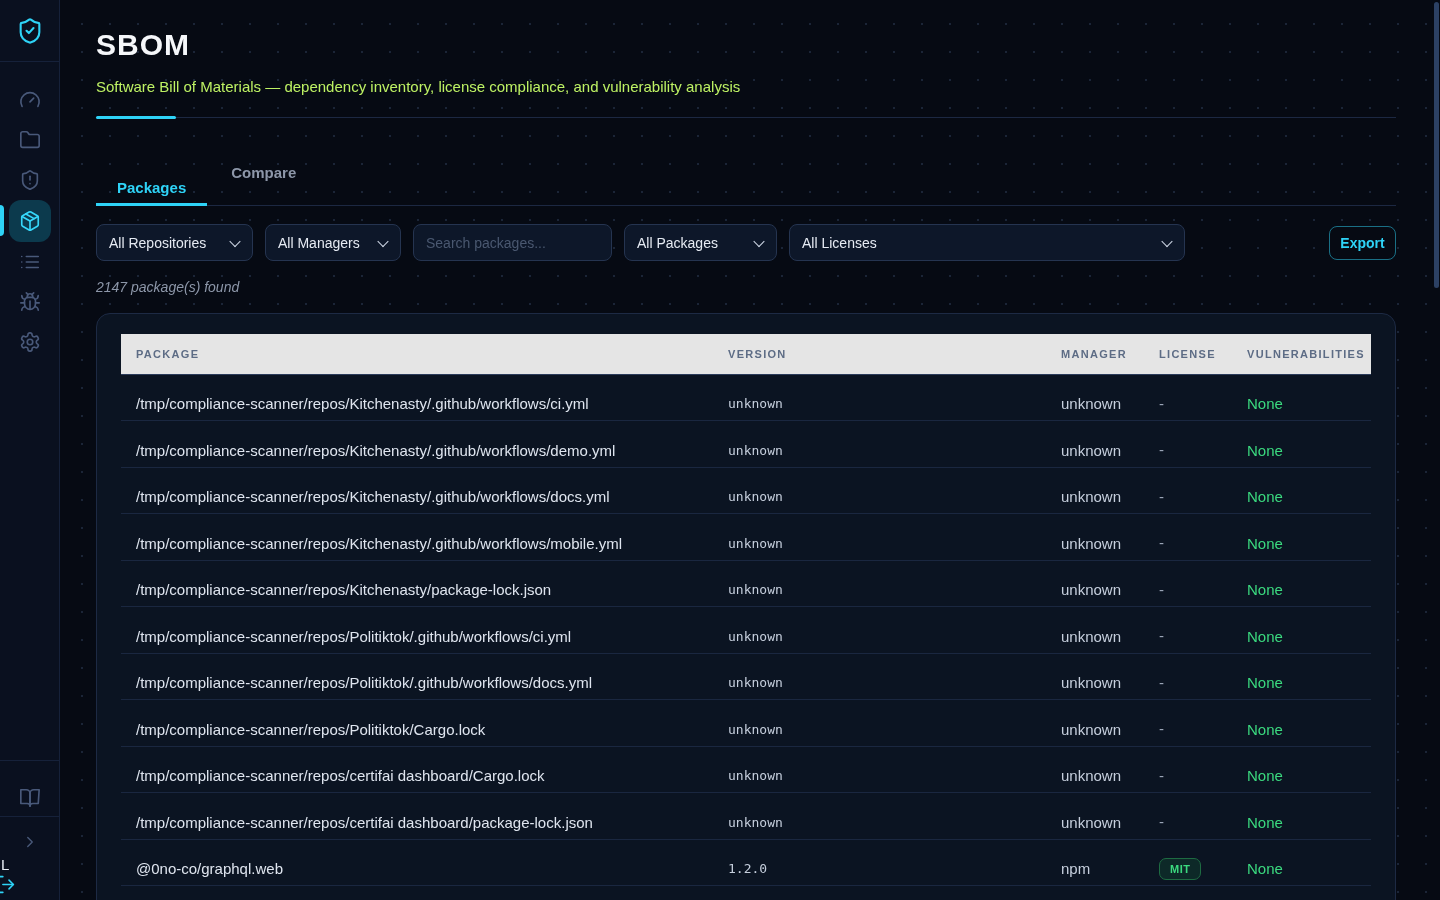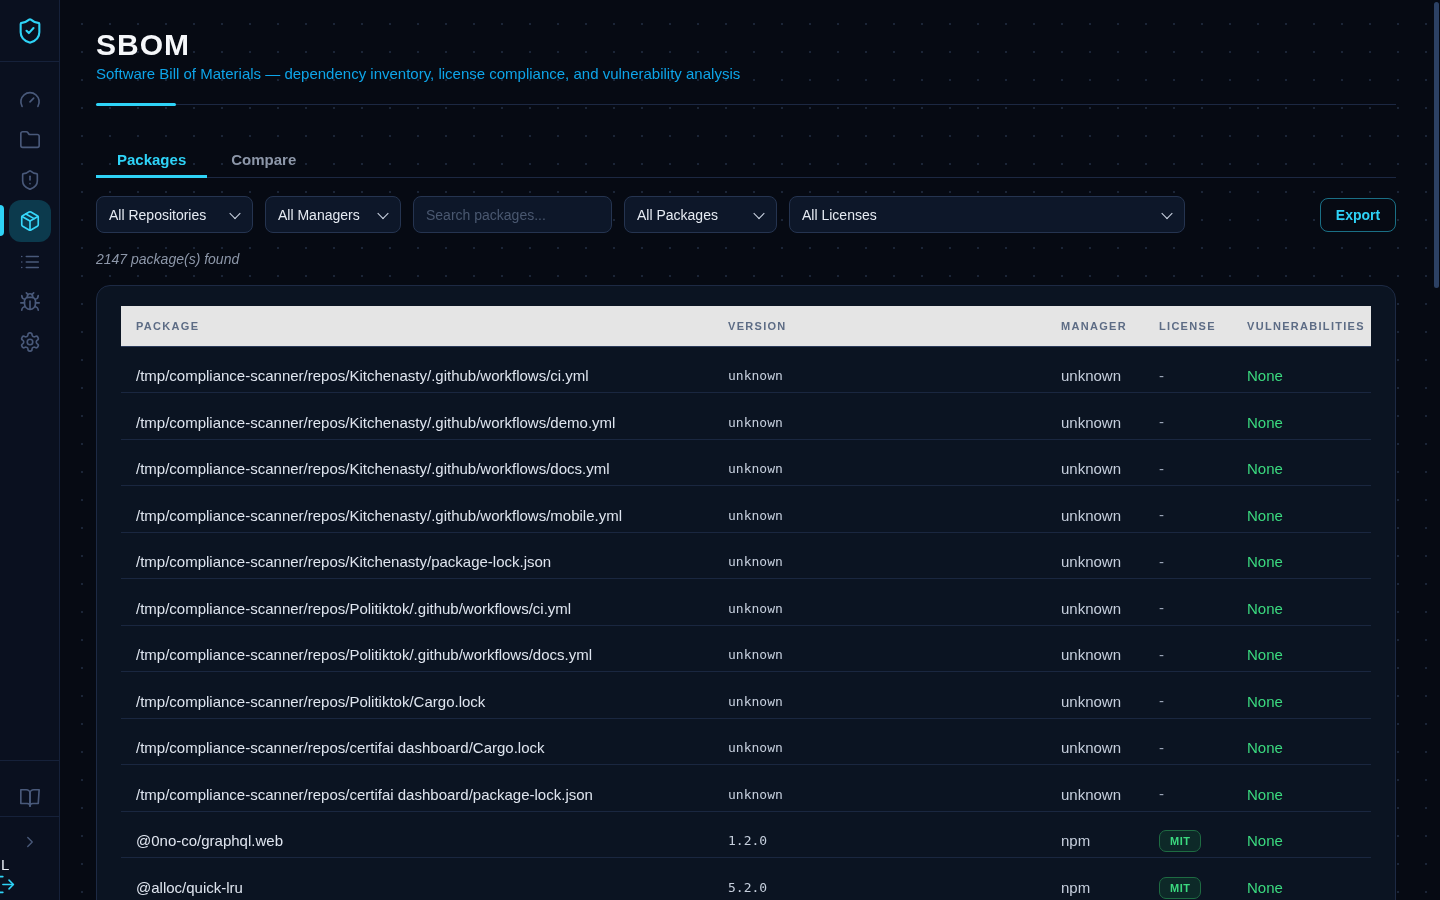--- a/index.html
+++ b/index.html
@@ -43,54 +43,54 @@
   .sb-bottom-item { position: absolute; left: 9px; width: 42px; height: 34px; display: grid; place-items: center; cursor: pointer; }
   .sb-bottom-item svg { width: 22px; height: 22px; stroke: #49597a; }
   .sb-bottom-item.small svg { width: 18px; height: 18px; }
   .clipped-label { position: absolute; left: 1px; top: 856px; color: #e8edf5; font-size: 15px; z-index: 6; }
   .clipped-logout { position: absolute; left: -5px; top: 874px; z-index: 6; }
   .clipped-logout svg { width: 21px; height: 21px; stroke: #2ed3f7; }
   svg.ic { fill: none; stroke-width: 1.8; stroke-linecap: round; stroke-linejoin: round; }
   
   .main { position: absolute; left: 60px; top: 0; width: 1380px; height: 900px; padding: 28px 44px 0 36px; z-index: 1; }
   .page-title { font-size: 30px; font-weight: 800; letter-spacing: 1px; color: #f5f7fa; }
-  .page-subtitle { margin-top: 3px; font-size: 15px; color: #0ea5e9; }
+  .page-subtitle { margin-top: 16px; font-size: 15px; color: #bef264; }
   .header-rule { position: relative; margin-top: 21px; height: 3px; }
   .header-rule .line { position: absolute; left: 0; right: 0; top: 1px; height: 1px; background: #1c2842; }
   .header-rule .accent { position: absolute; left: 0; top: 0; width: 80px; height: 3px; background: #2ed3f7; border-radius: 2px; }
   
   .tabs { margin-top: 37px; display: flex; gap: 3px; border-bottom: 1px solid #1c2842; }
   .tab {
     background: none; border: none; cursor: pointer;
     height: 35px; padding: 0 21px; font-size: 15px; font-weight: 600;
     color: #8d97a9; font-family: "Liberation Sans", sans-serif;
     border-bottom: 3px solid transparent; margin-bottom: -1px;
   }
-  .tab.active { color: #2ed3f7; border-bottom-color: #2ed3f7; }
+  .tab.active { color: #2ed3f7; border-bottom-color: #2ed3f7; margin-top: 15px; }
   
   .filters { margin-top: 18px; display: flex; gap: 12px; align-items: center; }
   .select-wrap { position: relative; }
   .select-wrap::after {
     content: ""; position: absolute; right: 14px; top: 50%;
     width: 7px; height: 7px;
     border-right: 1.7px solid #cdd6e4; border-bottom: 1.7px solid #cdd6e4;
     transform: translateY(-68%) rotate(45deg); pointer-events: none;
   }
   select, .search-input {
     height: 37px; background: #0d1729; border: 1px solid #253450;
     border-radius: 8px; color: #e6ebf3; font-size: 14px;
     font-family: "Liberation Sans", sans-serif;
     padding: 0 12px; outline: none;
   }
   select { appearance: none; -webkit-appearance: none; width: 100%; padding-right: 30px; cursor: pointer; }
   .w-repos { width: 157px; } .w-mgrs { width: 136px; border-radius: 15px; } .w-pkgs { width: 153px; } .w-lics { width: 396px; }
   .search-input { width: 199px; }
   .search-input::placeholder { color: #4a5870; }
   .export-btn {
-    margin-left: auto; width: 76px; height: 34px;
+    margin-left: auto; width: 67px; height: 34px;
     background: transparent; border: 1px solid rgba(46, 211, 247, 0.5);
     border-radius: 8px; color: #2ed3f7; font-size: 14px; font-weight: 600;
     font-family: "Liberation Sans", sans-serif; cursor: pointer;
   }
   .results-count { margin-top: 18px; font-size: 14px; color: #8d97a9; font-style: italic; }
   
   .card {
     margin-top: 18px; background: #0b1422; border: 1px solid #1d2a44;
     border-radius: 14px; padding: 20px 24px 24px; min-height: 620px;
   }

